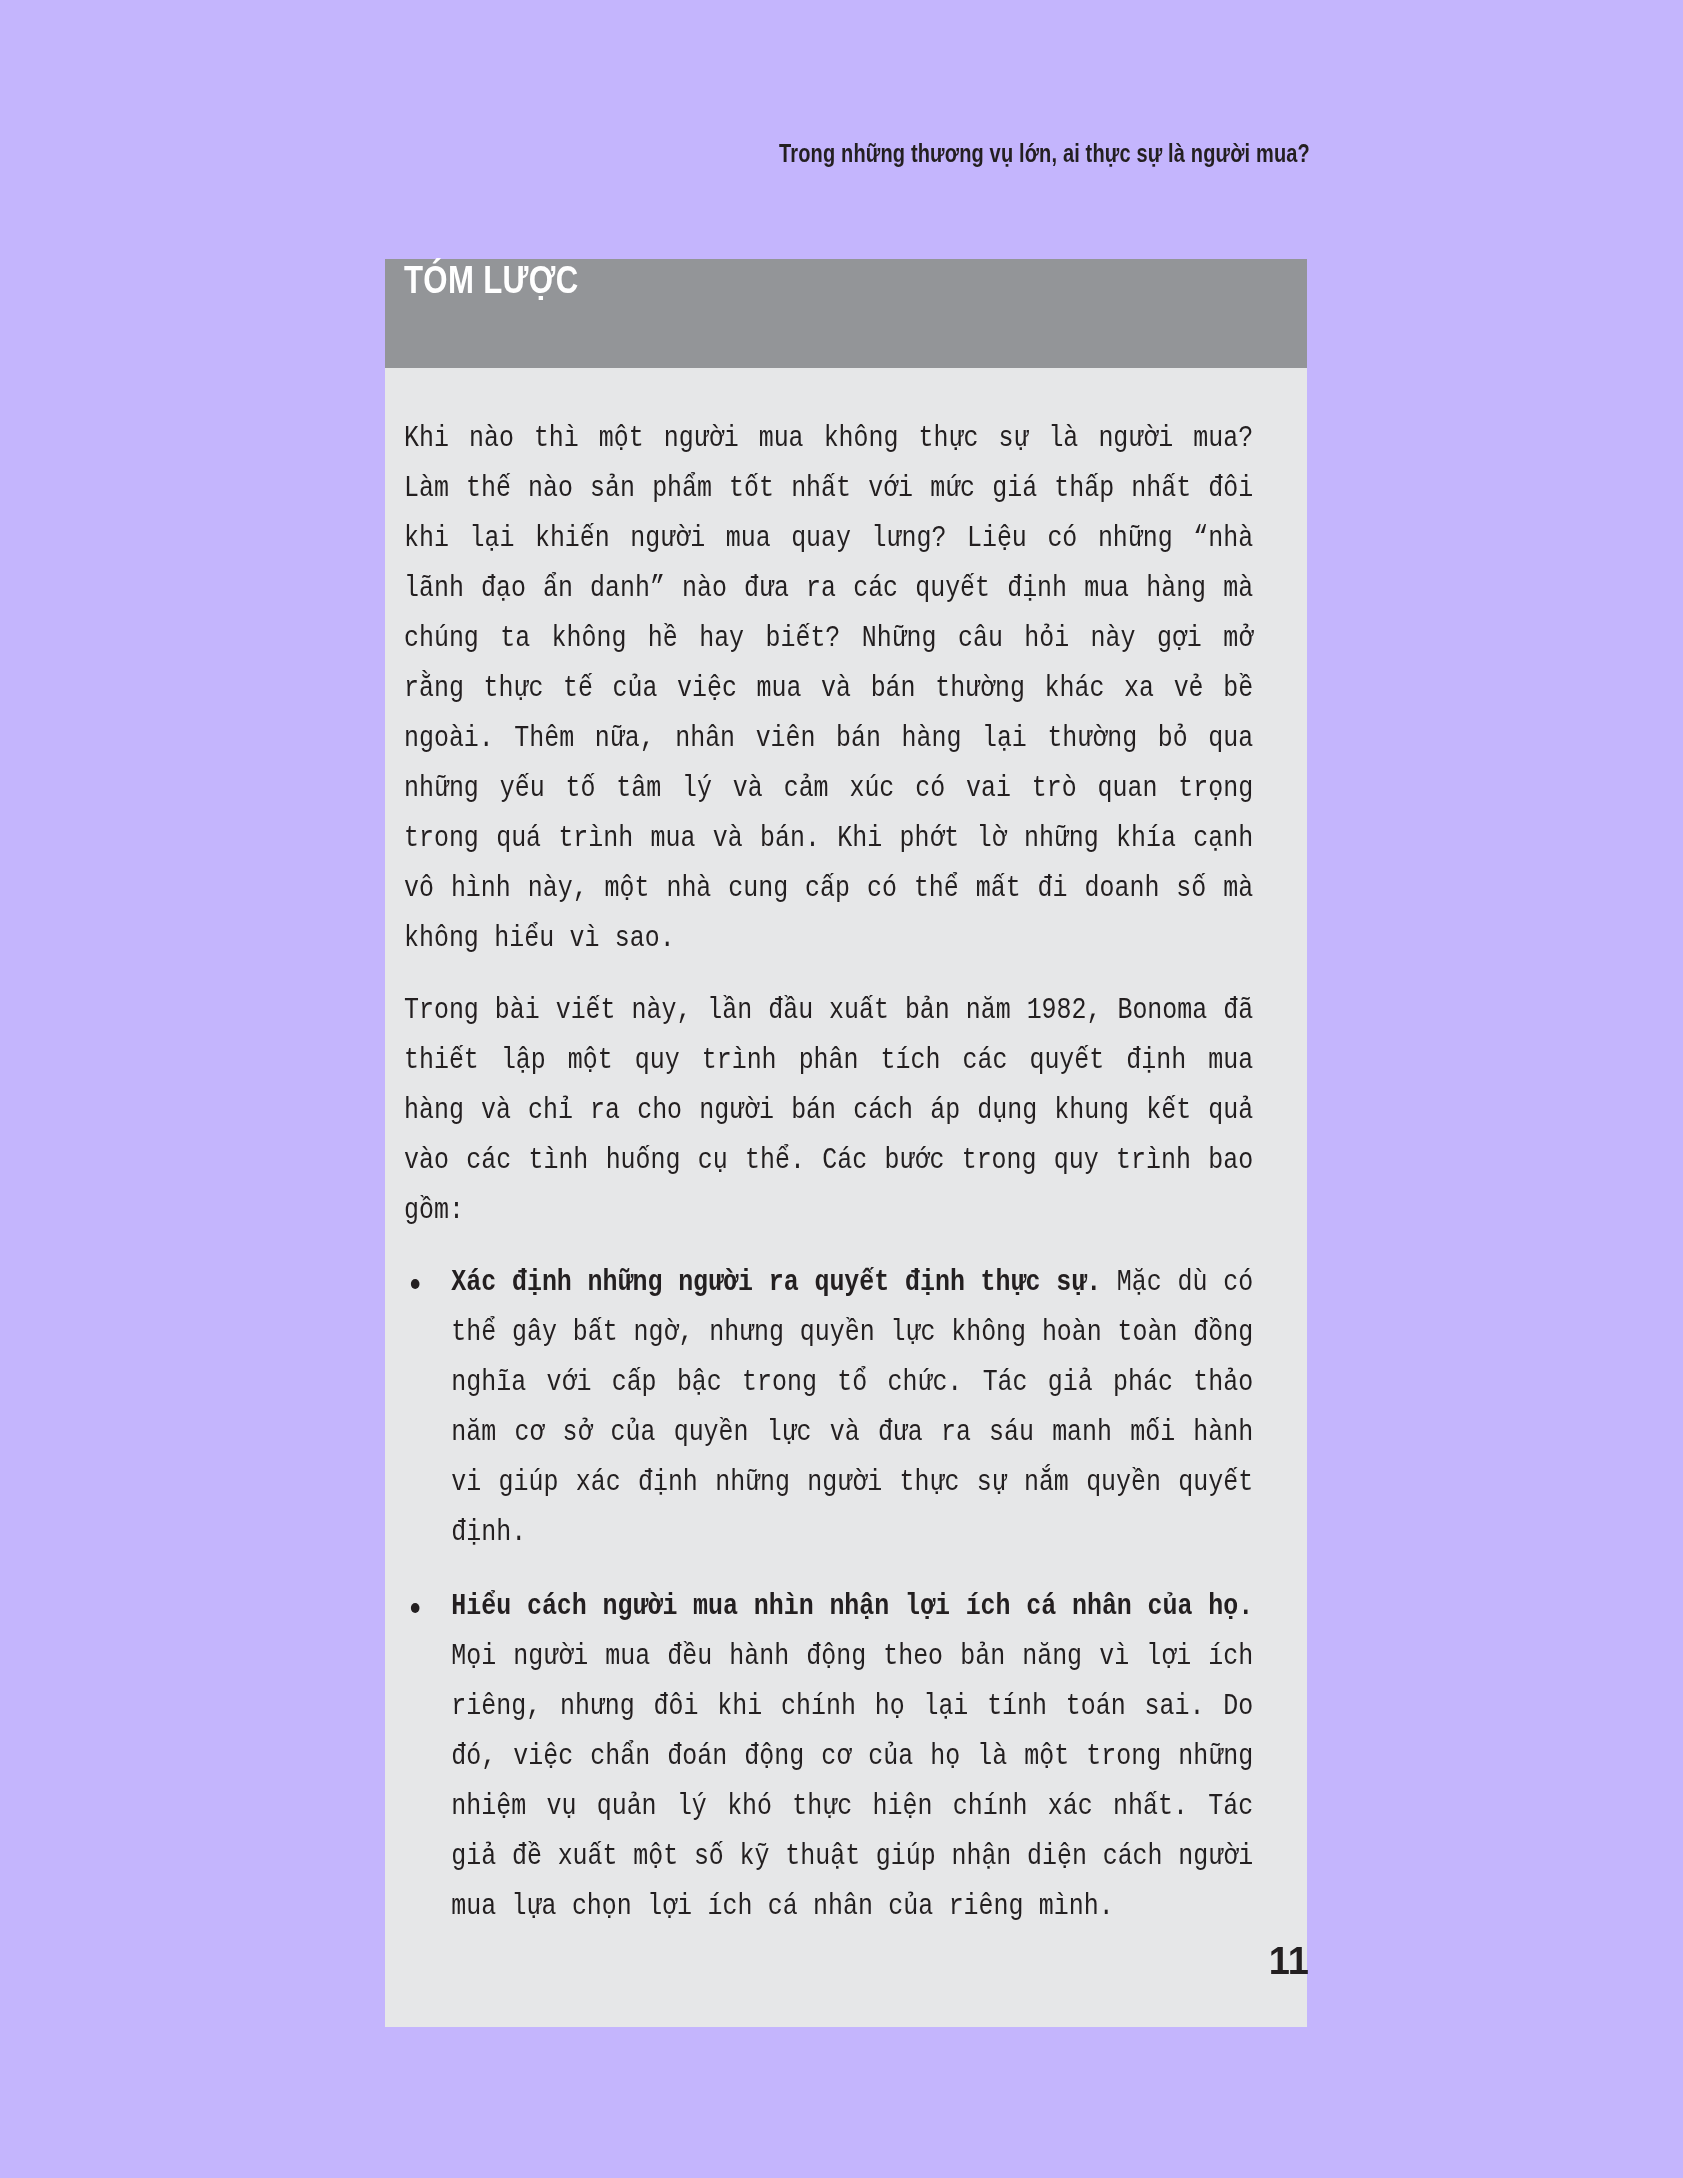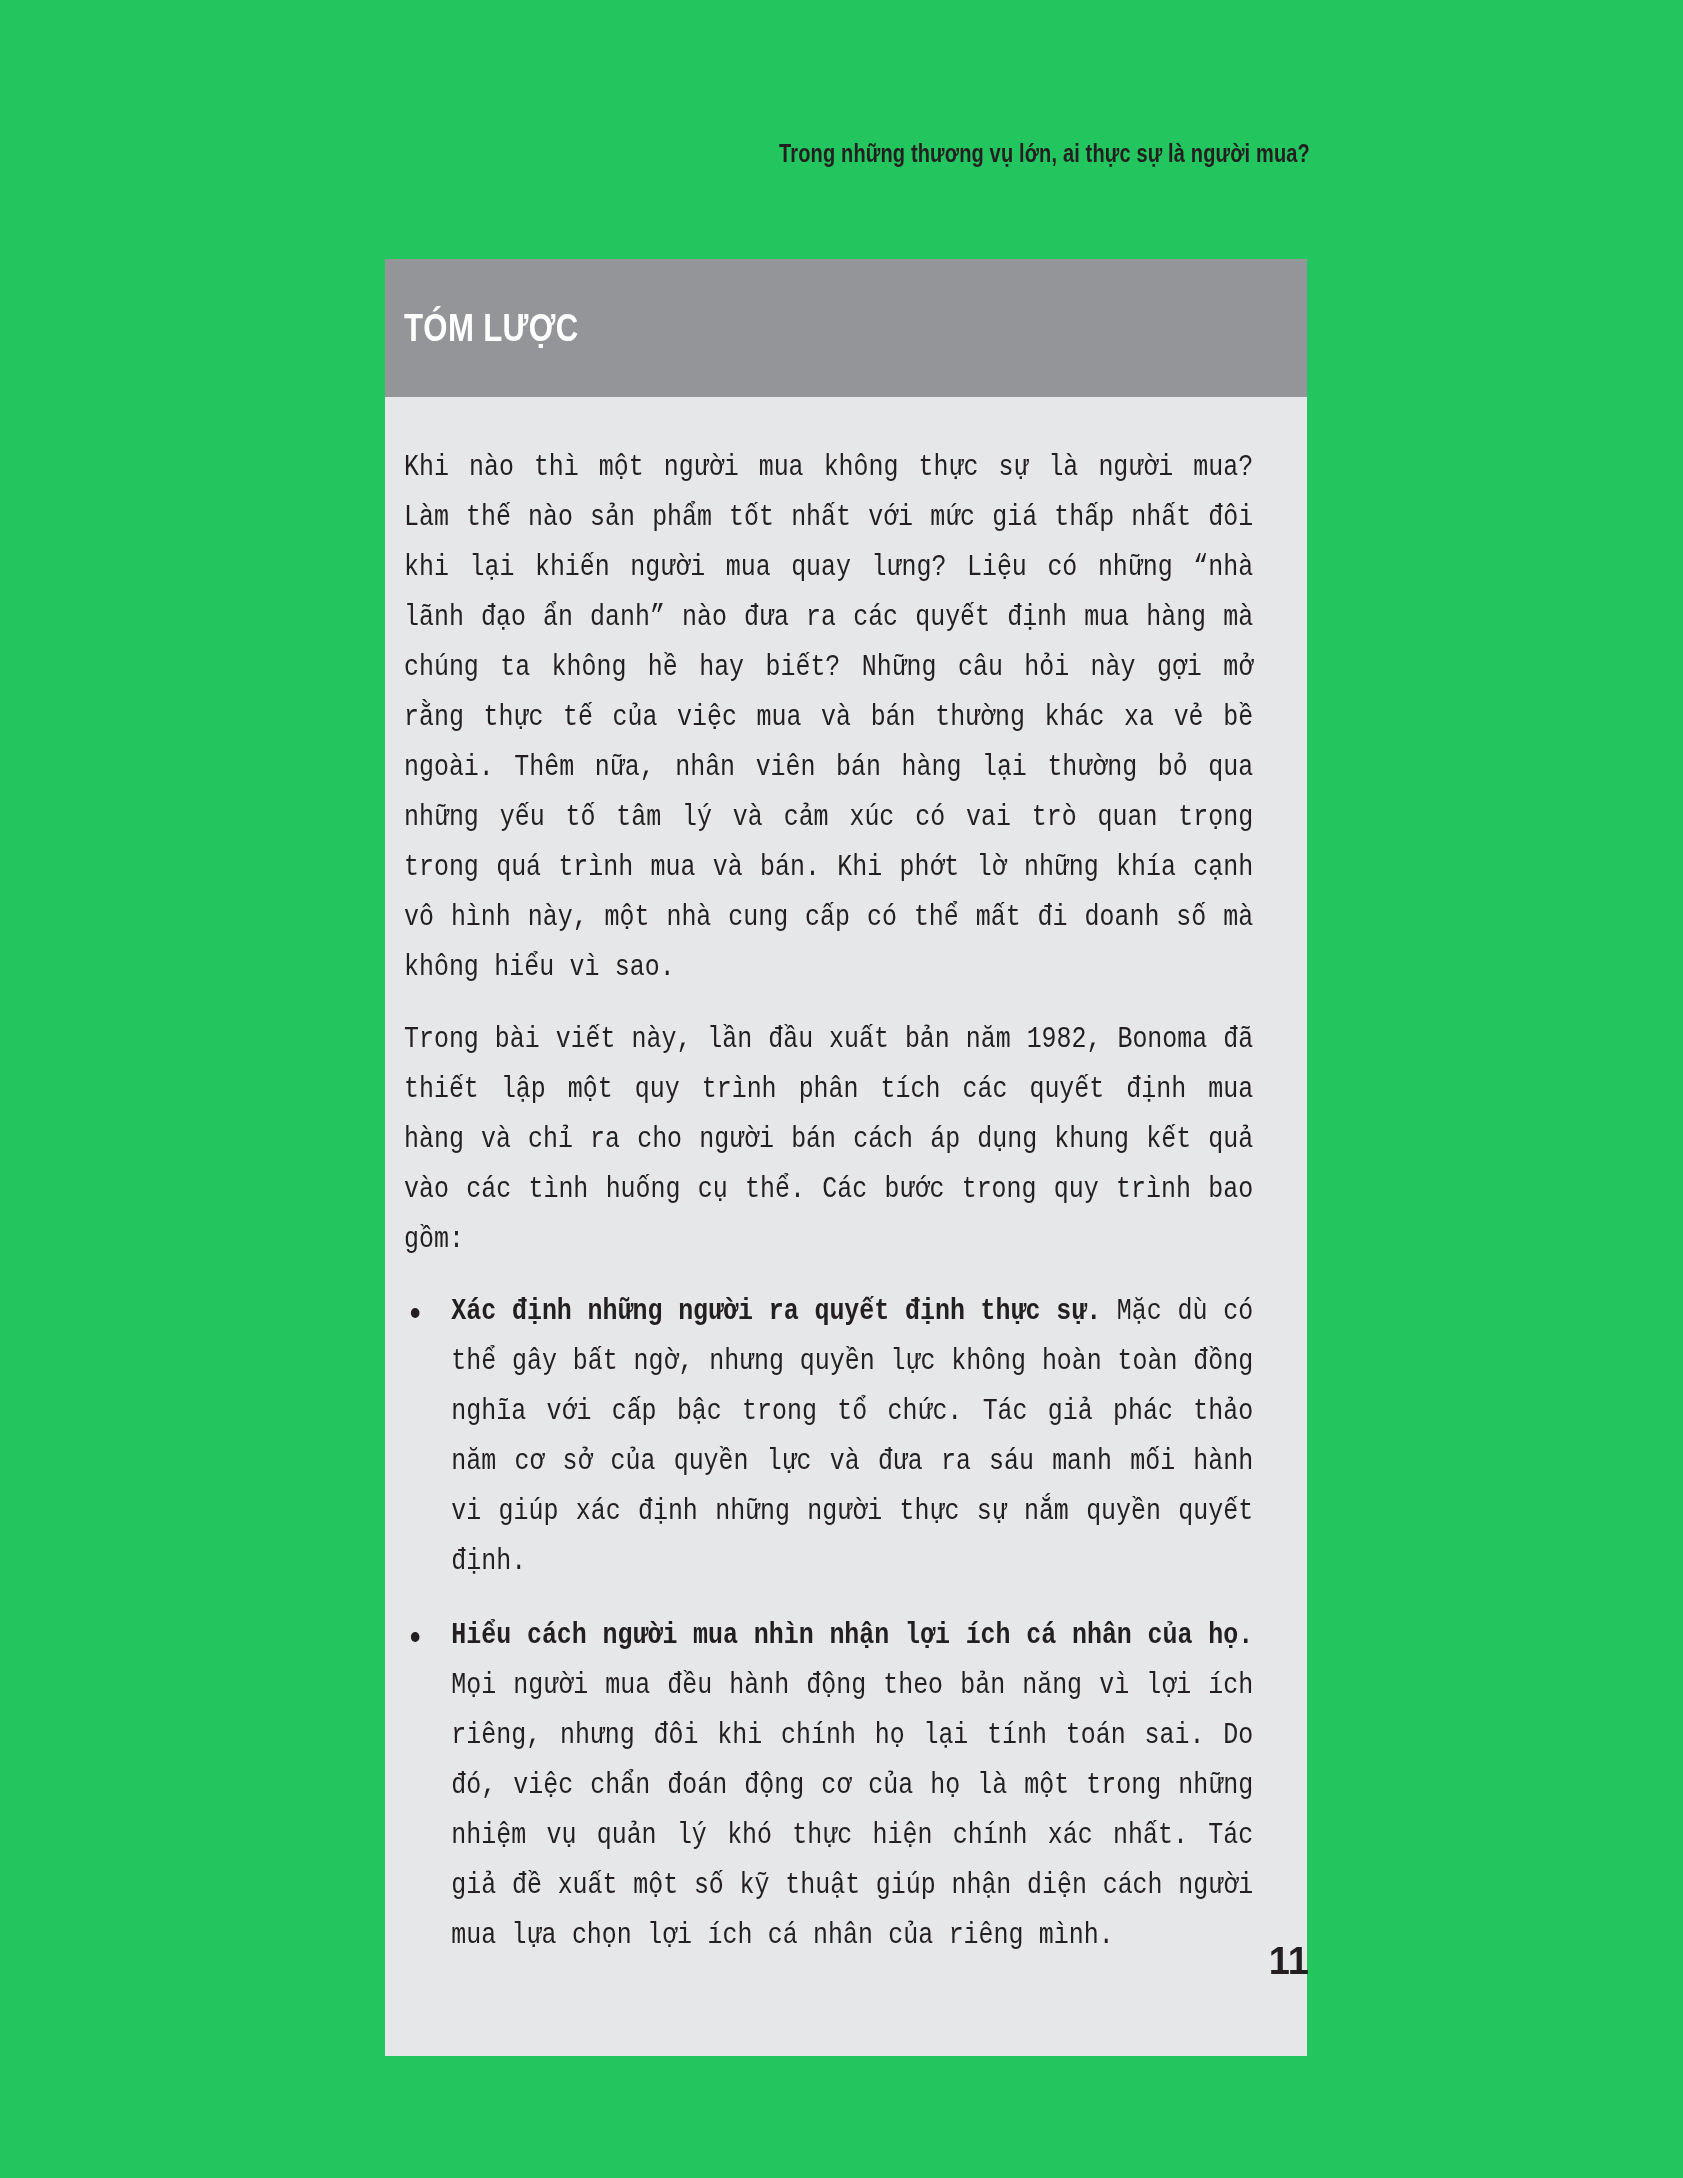--- a/index.html
+++ b/index.html
@@ -14,21 +14,21 @@
     height: 2178px;
     position: relative;
     font-family: "Liberation Sans", "DejaVu Sans", sans-serif;
     color: #231f20;
     overflow: hidden;
   }
 
   .page {
     position: absolute;
     inset: 0;
-    background: #22c55e;
+    background: #c4b5fd;
   }
 
   
   .running-header {
     position: absolute;
     top: 139px;
     left: 0;
     right: 373px;
     text-align: right;
     font-size: 25px;
@@ -45,23 +45,23 @@
     position: absolute;
     left: 385px;
     top: 259px;
     width: 922px;
     background: #e6e7e8;
     box-sizing: border-box;
   }
 
   .summary-header {
     background: #939598;
-    height: 138px;
+    height: 109px;
     display: flex;
-    align-items: center;
+    align-items: flex-start;
     padding-left: 19px;
     box-sizing: border-box;
   }
 
   .summary-title {
     color: #ffffff;
     font-size: 38px;
     font-weight: 700;
     letter-spacing: 0.4px;
     transform: scaleX(0.82);

